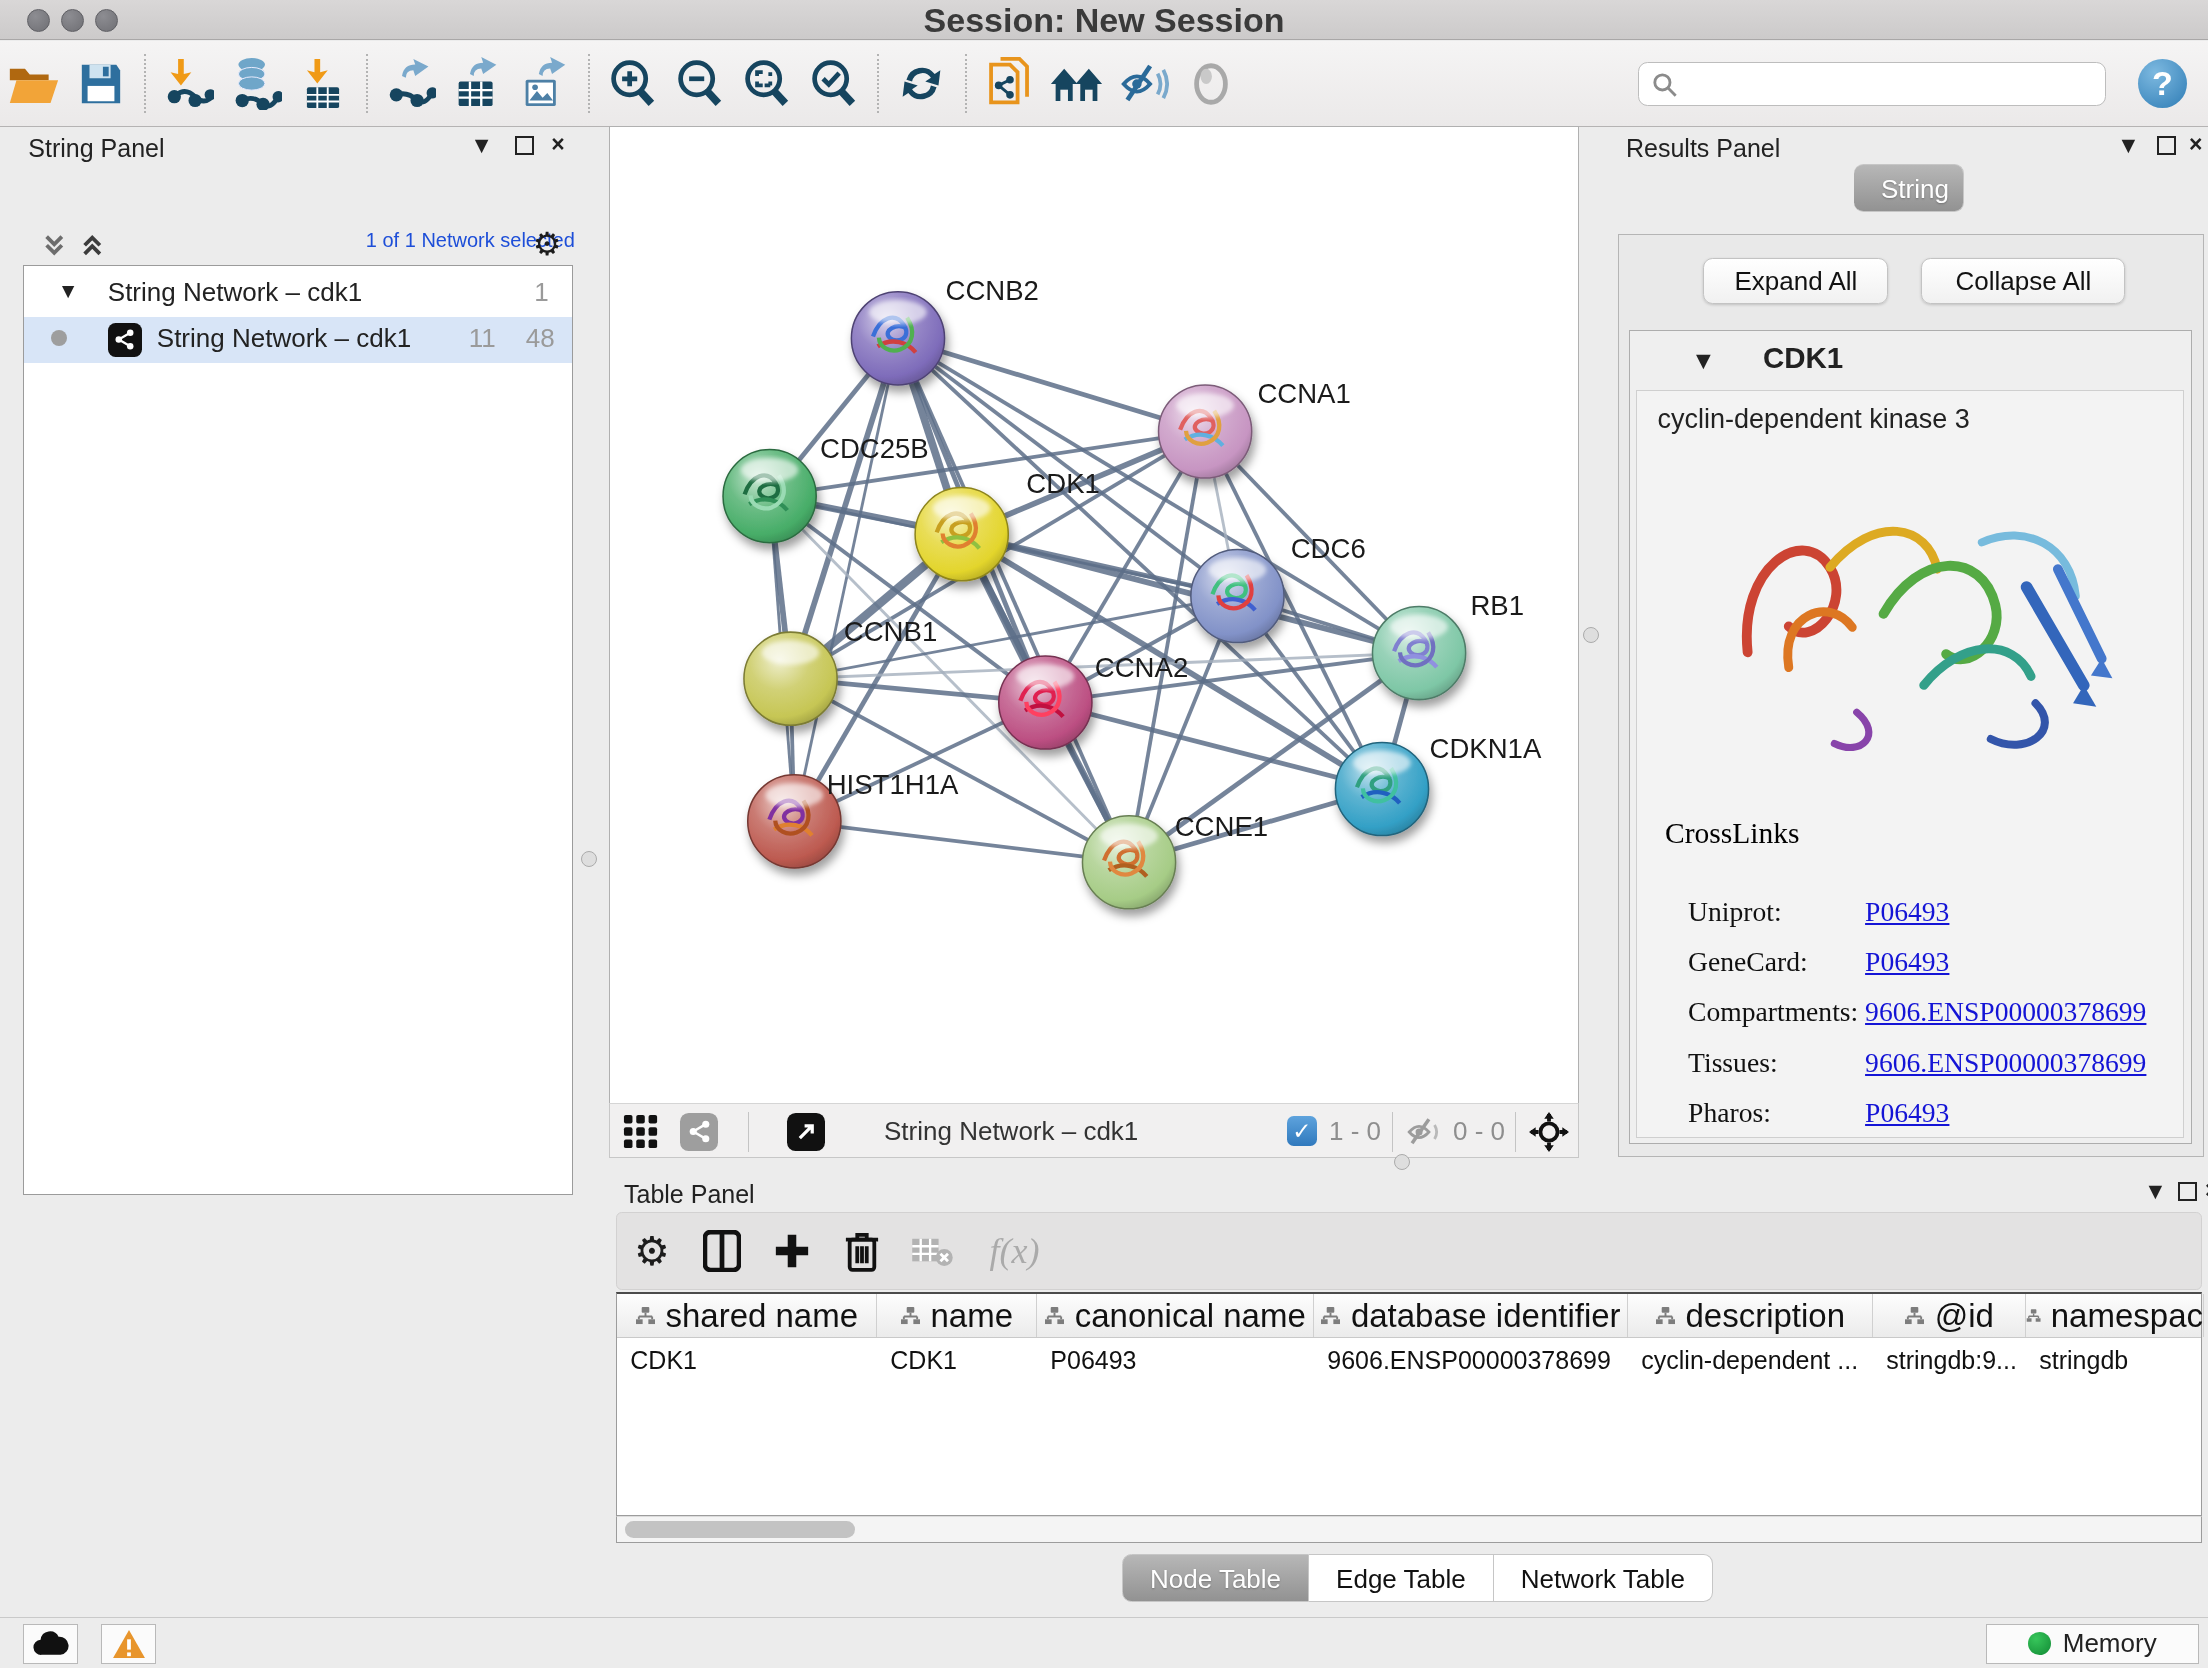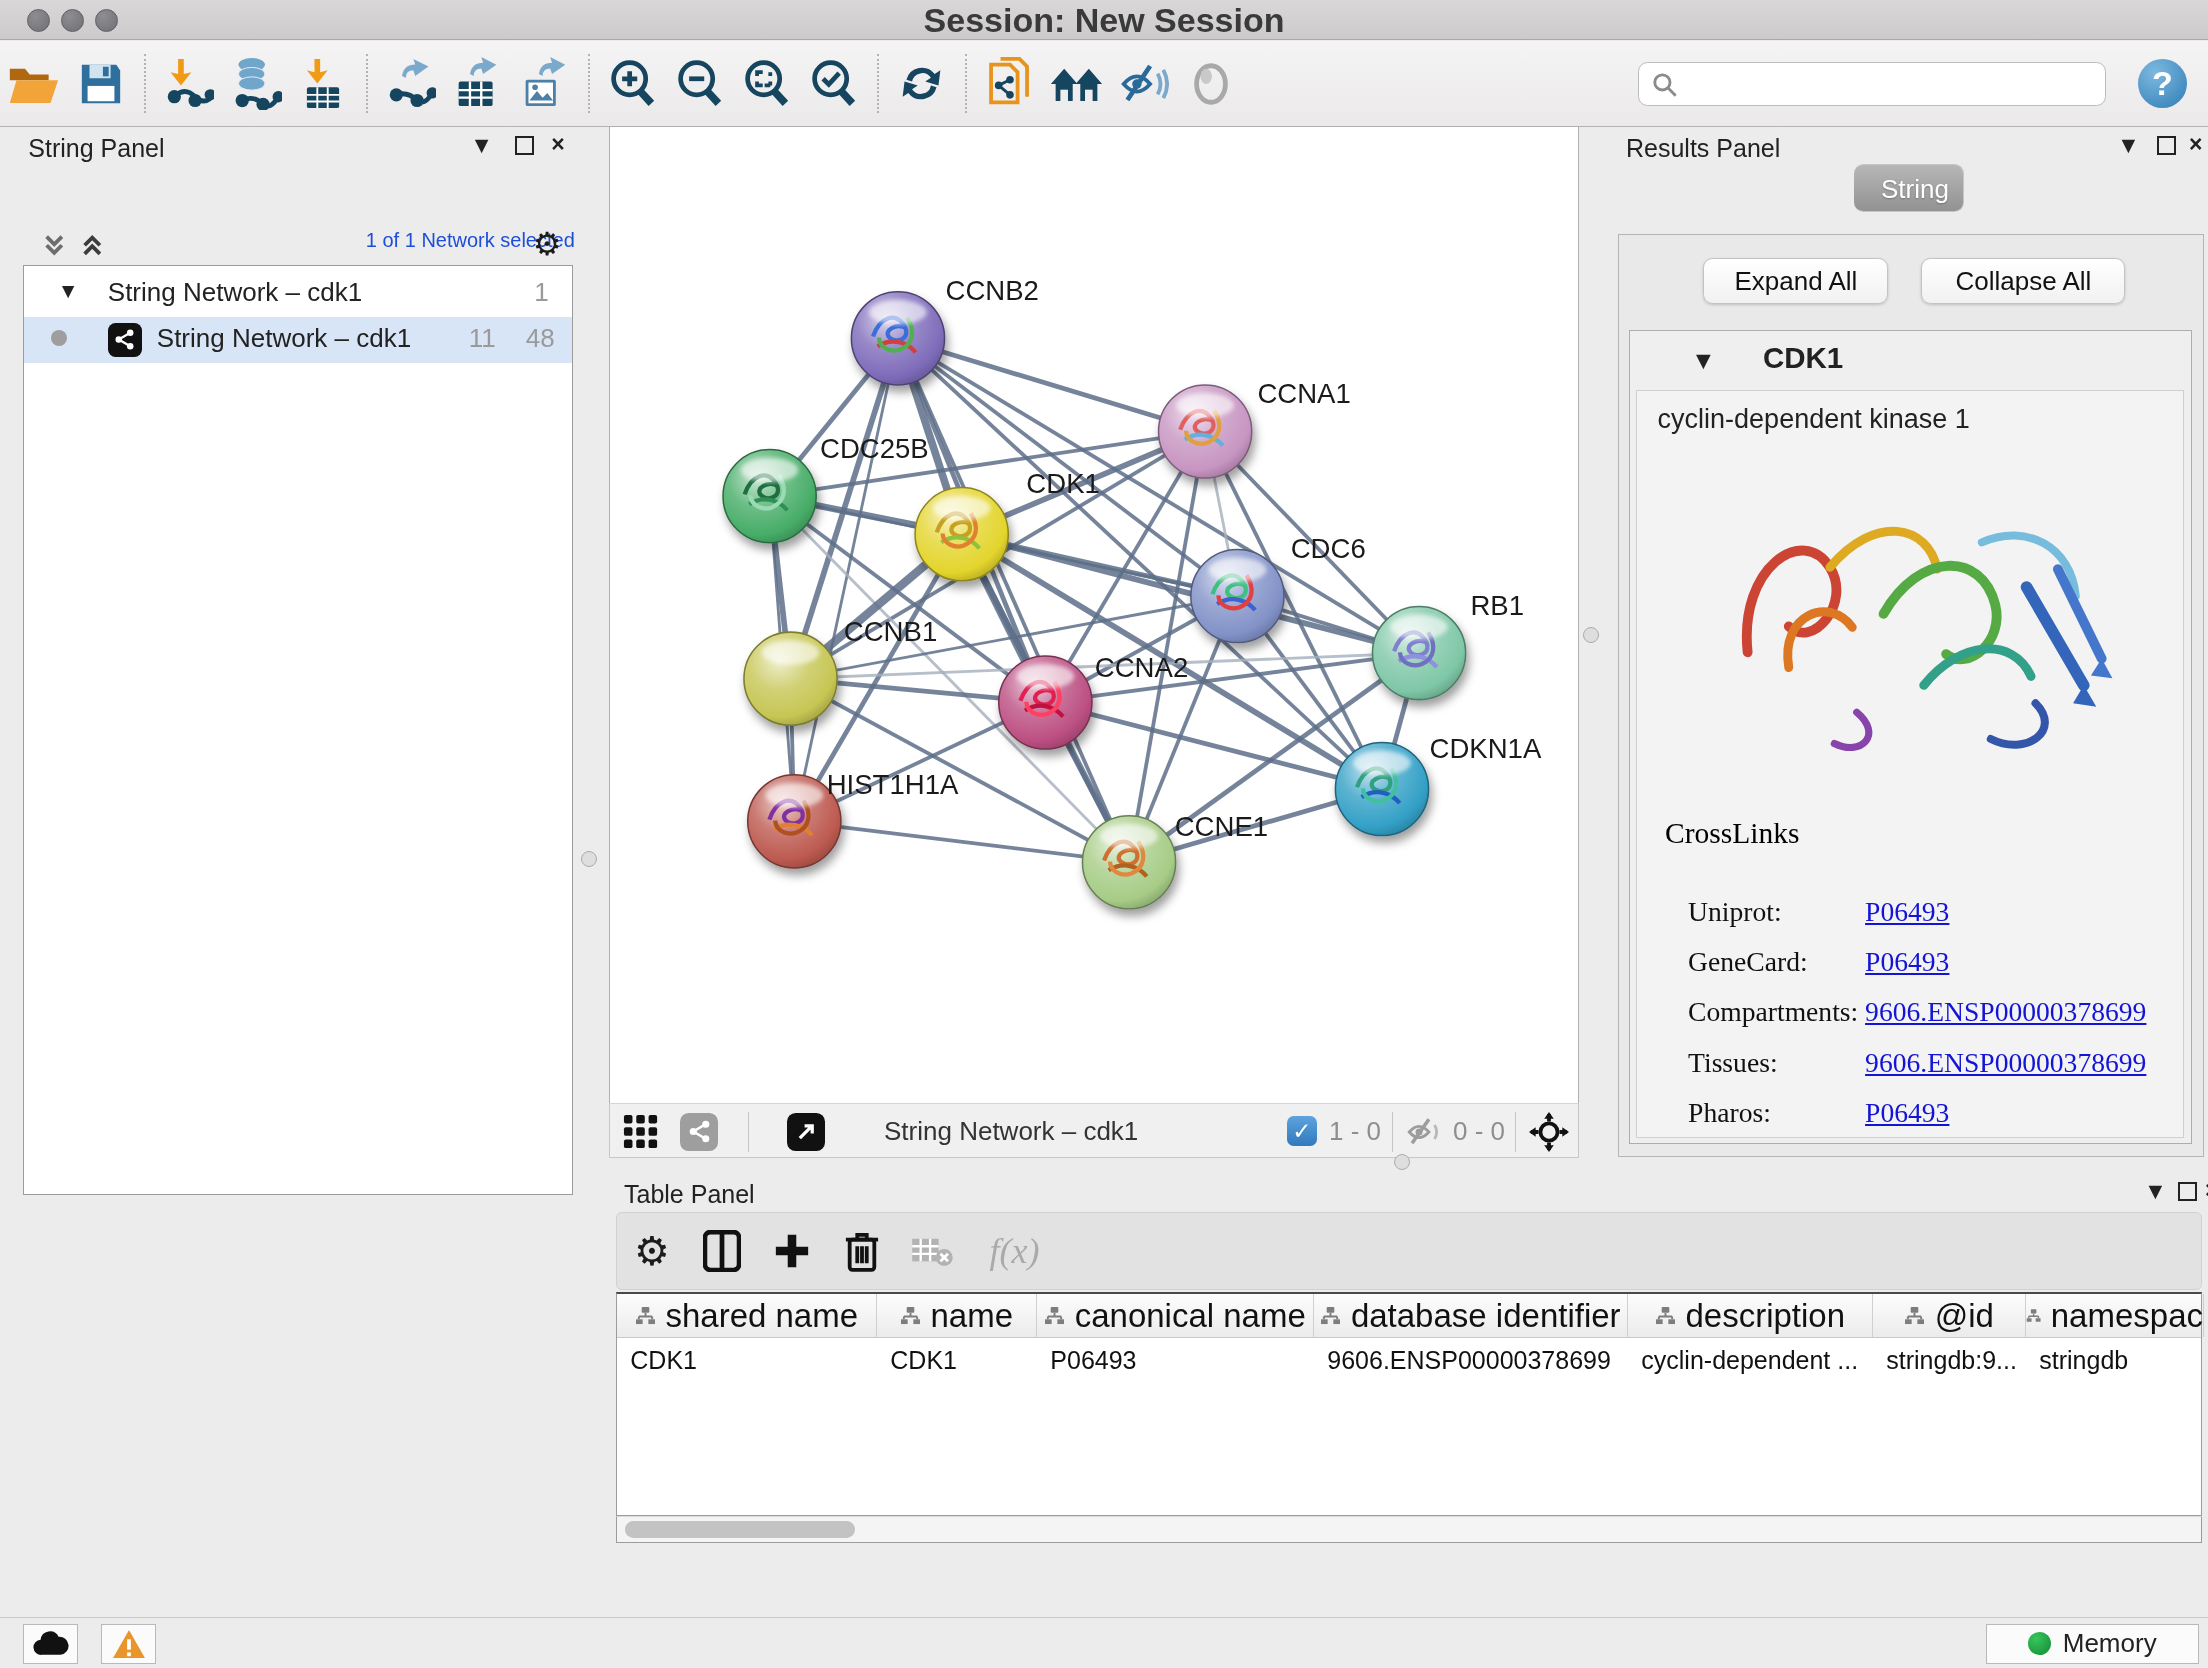--- a/index.html
+++ b/index.html
@@ -592,21 +592,21 @@
     <div id="rp-tab" class="tab sel" style="border-radius:9.5px">String</div>
     <div id="rp-box">
       <div class="btn3d" style="left:84px; top:23px; width:185px">Expand All</div>
       <div class="btn3d" style="left:302px; top:23px; width:204px">Collapse All</div>
       <div id="rp-inner">
         <div id="rp-hdr">
           <span class="tri">▼</span>
           <span class="nm">CDK1</span>
         </div>
         <div id="rp-desc">
-          <div class="desc">cyclin-dependent kinase 1</div>
+          <div class="desc">cyclin-dependent kinase 3</div>
           <svg width="447" height="342" viewBox="0 0 500 360" style="position:absolute; left:57px; top:59px">
             <g fill="none" stroke-linecap="round">
               <path d="M60,215 C50,120 122,72 152,120 C177,160 132,212 106,186" stroke="#cc4433" stroke-width="11"></path>
               <path d="M106,232 C96,172 152,152 177,187" stroke="#dd7722" stroke-width="10"></path>
               <path d="M152,120 C202,60 262,72 272,122" stroke="#ddaa22" stroke-width="10"></path>
               <path d="M212,172 C252,102 322,102 337,162 C347,202 307,237 282,217" stroke="#55aa44" stroke-width="11"></path>
               <path d="M257,252 C297,202 357,197 377,242" stroke="#33a08a" stroke-width="10"></path>
               <path d="M322,92 C372,70 422,97 427,152" stroke="#77bbdd" stroke-width="9"></path>
               <path d="M372,142 L436,252" stroke="#3366bb" stroke-width="13"></path>
               <path d="M407,122 L456,222" stroke="#4477cc" stroke-width="11"></path>
@@ -756,20 +756,25 @@
           <div class="tdc" style="width: 277px;">P06493</div>
           <div class="tdc" style="width: 314px;">9606.ENSP00000378699</div>
           <div class="tdc" style="width: 245px;">cyclin-dependent ...</div>
           <div class="tdc" style="width: 153px;">stringdb:9...</div>
           <div class="tdc" style="width: 178px;">stringdb</div>
         </div>
     </div>
     <div id="tp-scroll">
         <div id="tp-thumb"></div>
       </div>
+    <div id="tp-tabs" class="tabs bottom">
+        <div class="tab sel">Node Table</div>
+        <div class="tab">Edge Table</div>
+        <div class="tab">Network Table</div>
+      </div>
   </div>
 
   <div id="statusbar">
     <div class="sbtn" style="left:23px; width:55px">
       <svg width="36" height="25" viewBox="0 0 38 26">
         <path d="M9 25 a8 8 0 0 1 -1 -16 a10 10 0 0 1 19 -3 a7.5 7.5 0 0 1 2 19 z" fill="#111"></path>
       </svg>
     </div>
     <div class="sbtn" style="left:101px; width:55px">
       <svg width="34" height="30" viewBox="0 0 36 32">

